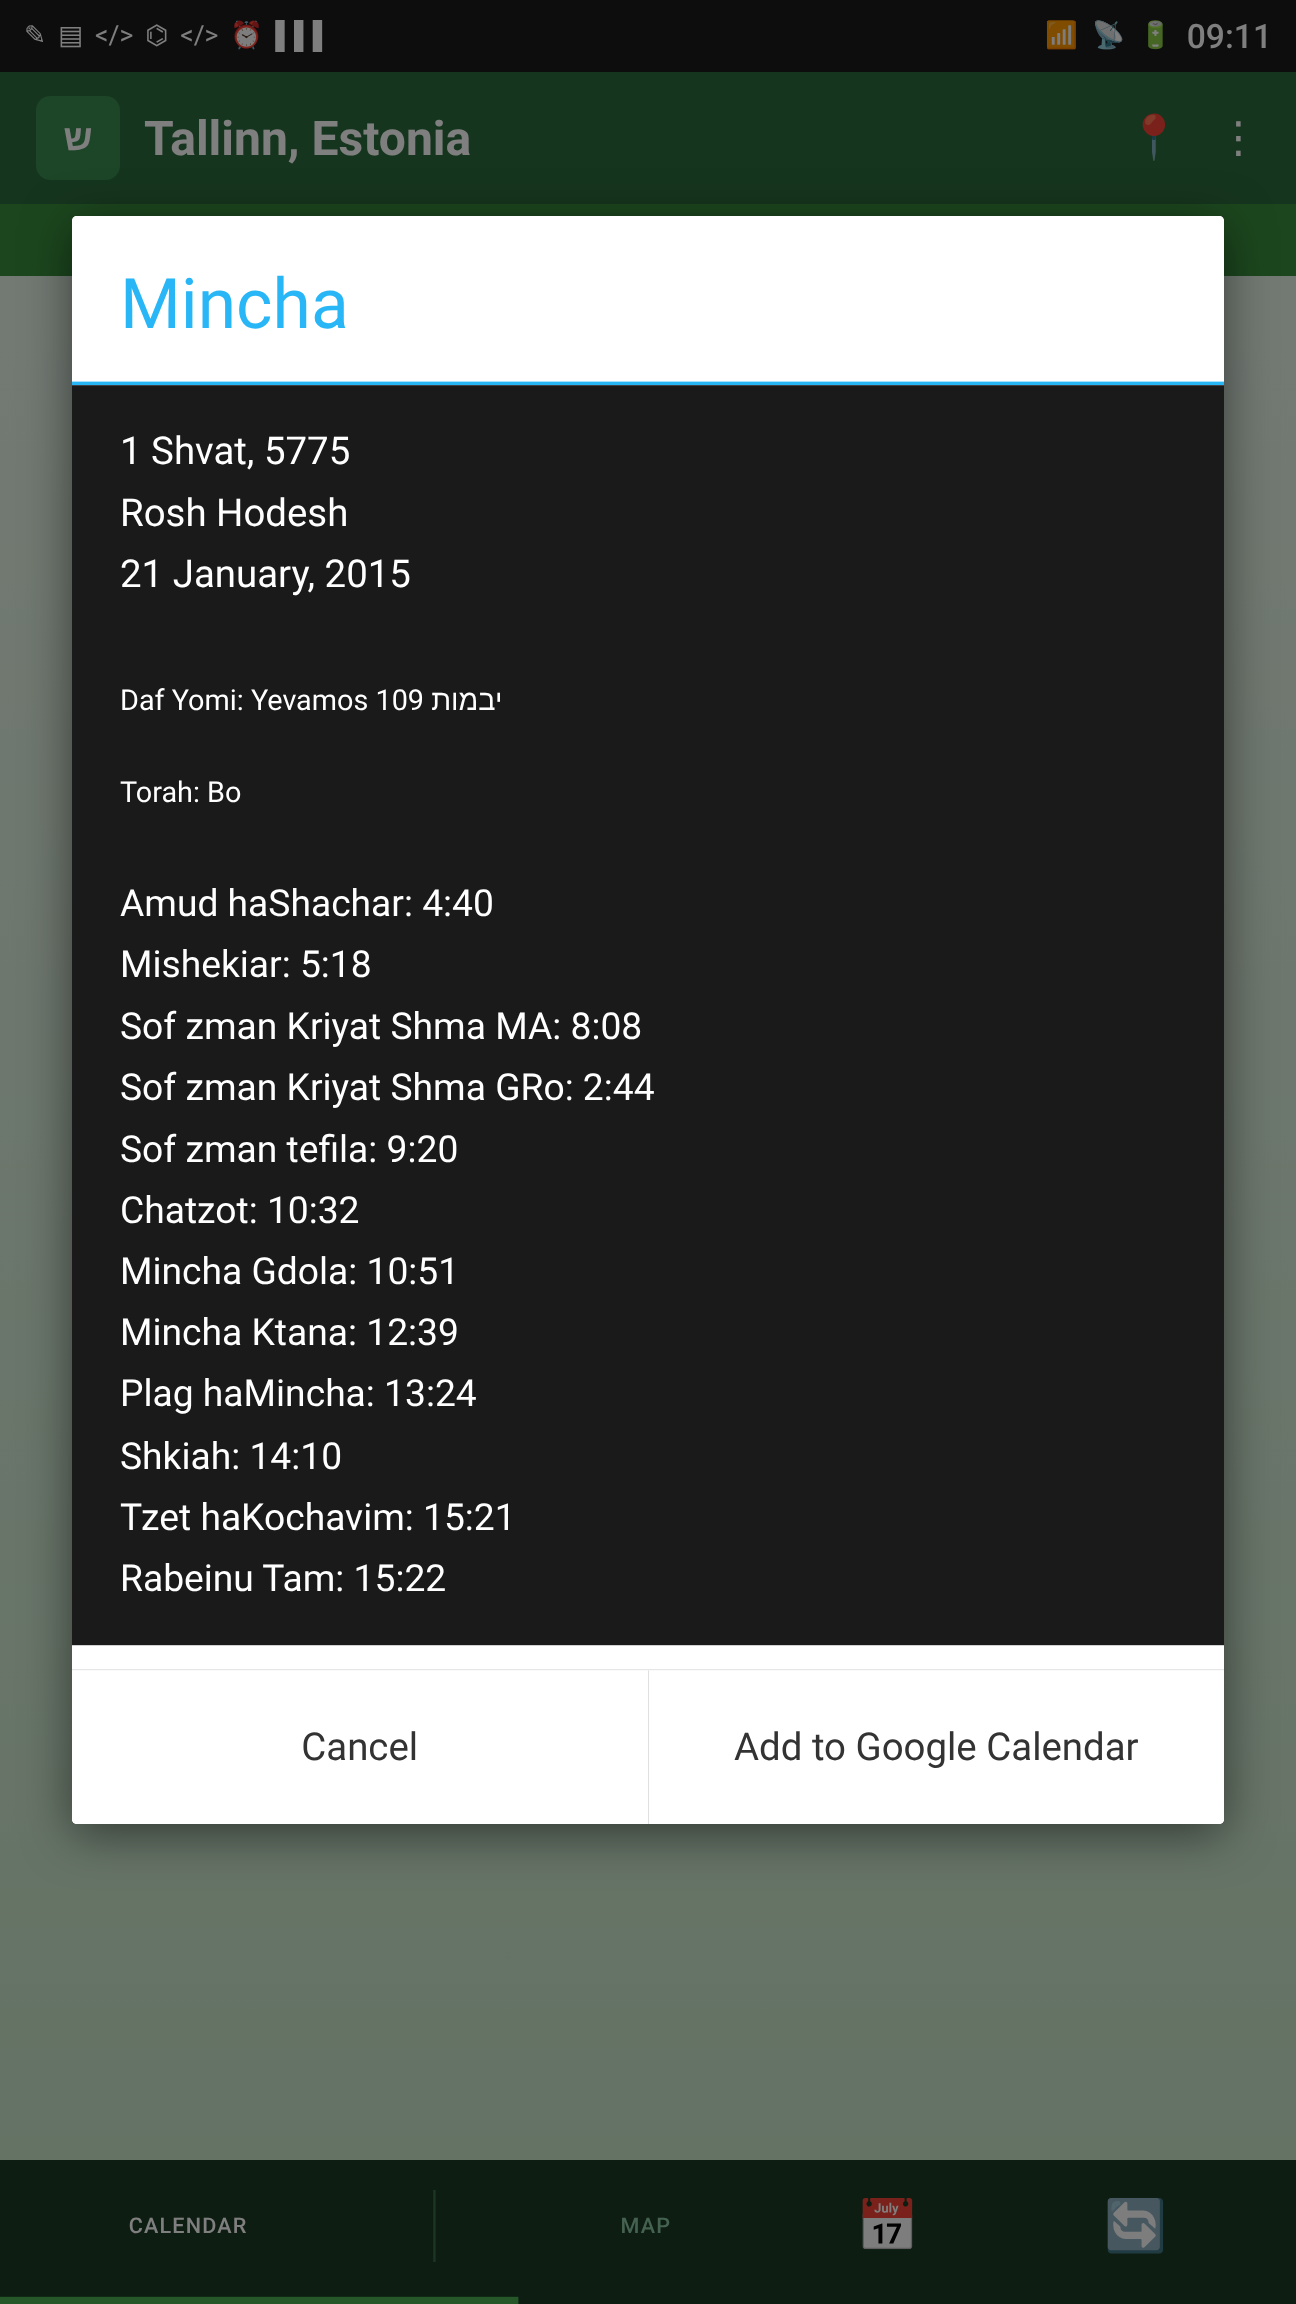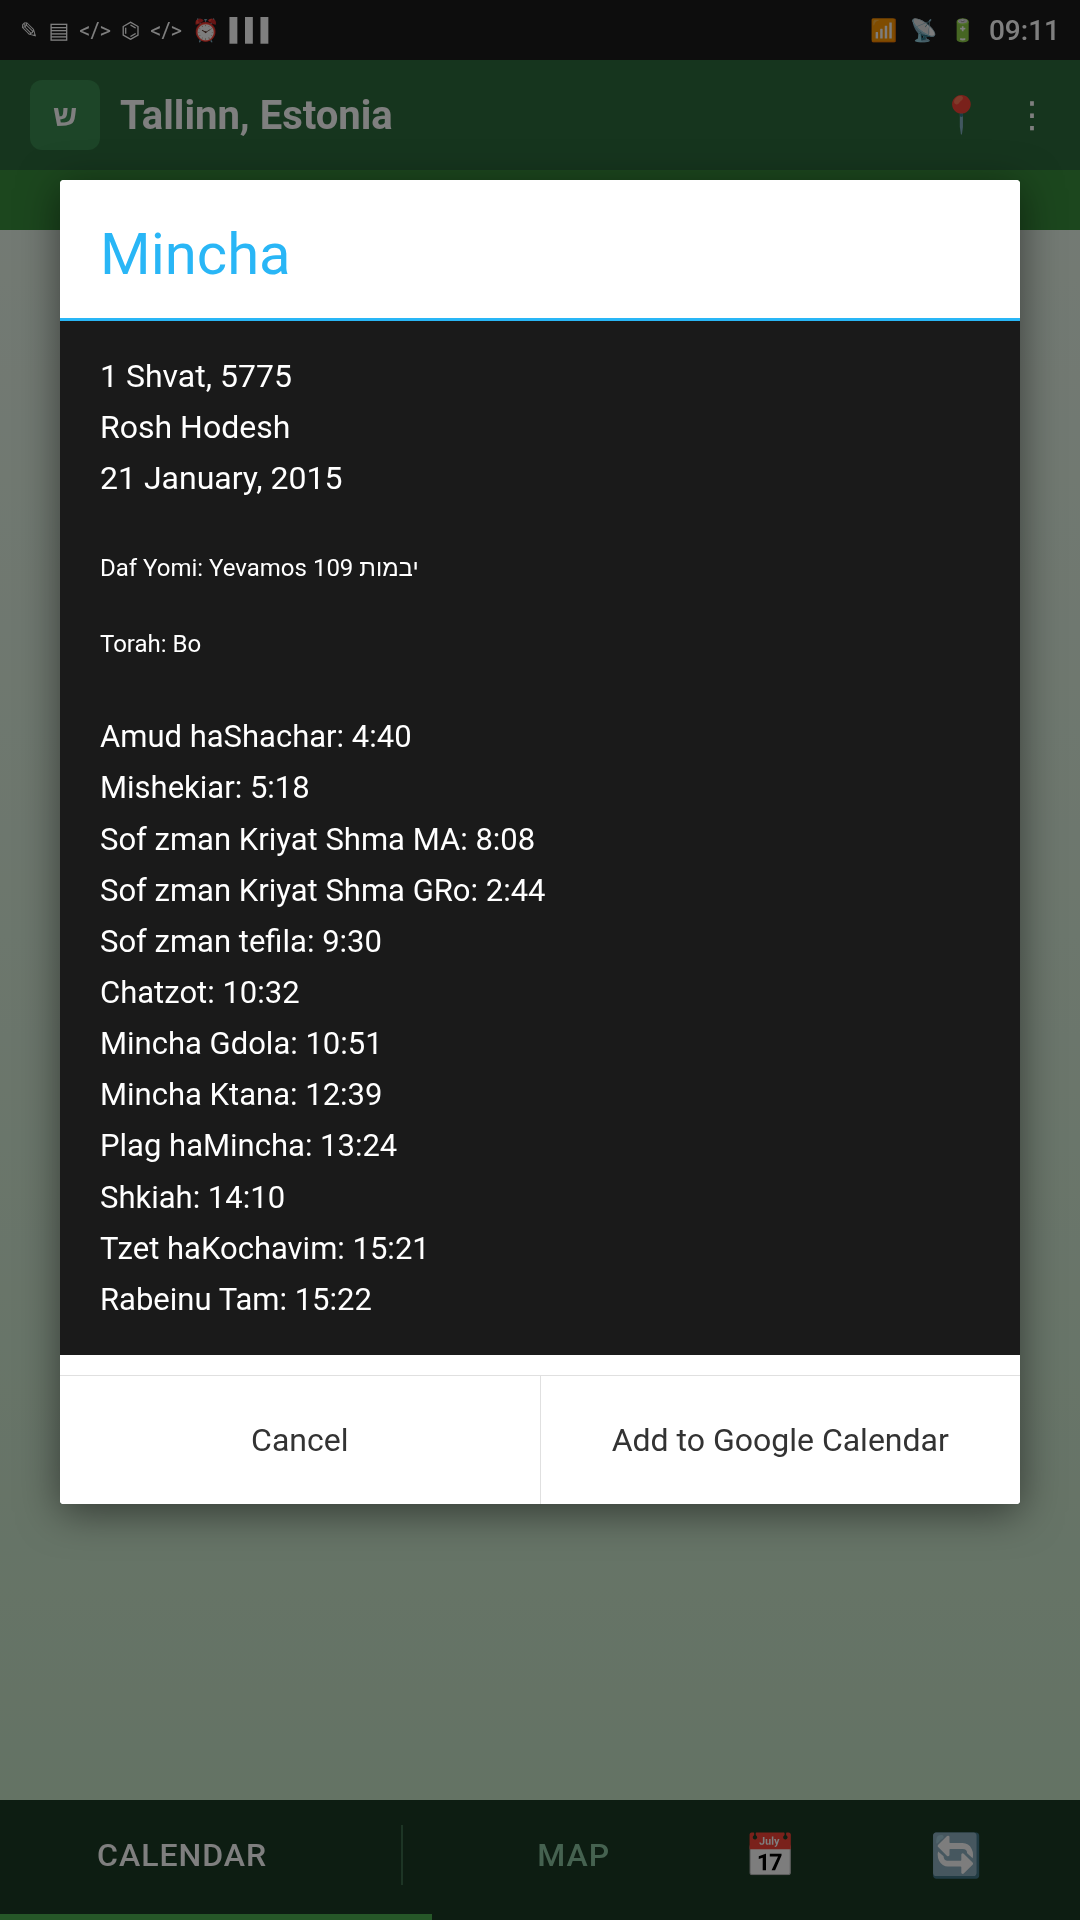--- a/index.html
+++ b/index.html
@@ -123,21 +123,21 @@
       font-weight: 400;
     }
 
     .dialog-content {
       background: #1a1a1a;
       padding: 30px 40px 30px 40px;
       color: white;
     }
 
     .date-section {
-      margin-bottom: 14px;
+      margin-bottom: 30px;
     }
 
     .date-line {
       font-size: 32px;
       line-height: 1.6;
       color: white;
     }
 
     .info-line {
       font-size: 24px;
@@ -200,21 +200,21 @@
 
     .nav-item {
       display: flex;
       flex-direction: column;
       align-items: center;
       gap: 6px;
       cursor: pointer;
     }
 
     .nav-label {
-      font-size: 32px;
+      font-size: 18px;
       color: #8bc4a0;
       font-weight: 500;
       letter-spacing: 1px;
     }
 
     .nav-label.active {
       color: #ffffff;
     }
 
     .nav-divider {
@@ -337,21 +337,21 @@
 
     <div class="info-line">Torah: Bo</div>
 
     <div class="section-gap"></div>
 
     <div class="times-section">
       <div class="time-line">Amud haShachar: 4:40</div>
       <div class="time-line">Mishekiar: 5:18</div>
       <div class="time-line">Sof zman Kriyat Shma MA: 8:08</div>
       <div class="time-line">Sof zman Kriyat Shma GRo: 2:44</div>
-      <div class="time-line">Sof zman tefila: 9:30</div>
+      <div class="time-line">Sof zman tefila: 9:20</div>
       <div class="time-line">Chatzot: 10:32</div>
       <div class="time-line">Mincha Gdola: 10:51</div>
       <div class="time-line">Mincha Ktana: 12:39</div>
       <div class="time-line">Plag haMincha: 13:24</div>
       <div class="time-line">Shkiah: 14:10</div>
       <div class="time-line">Tzet haKochavim: 15:21</div>
       <div class="time-line">Rabeinu Tam: 15:22</div>
     </div>
   </div>
 

